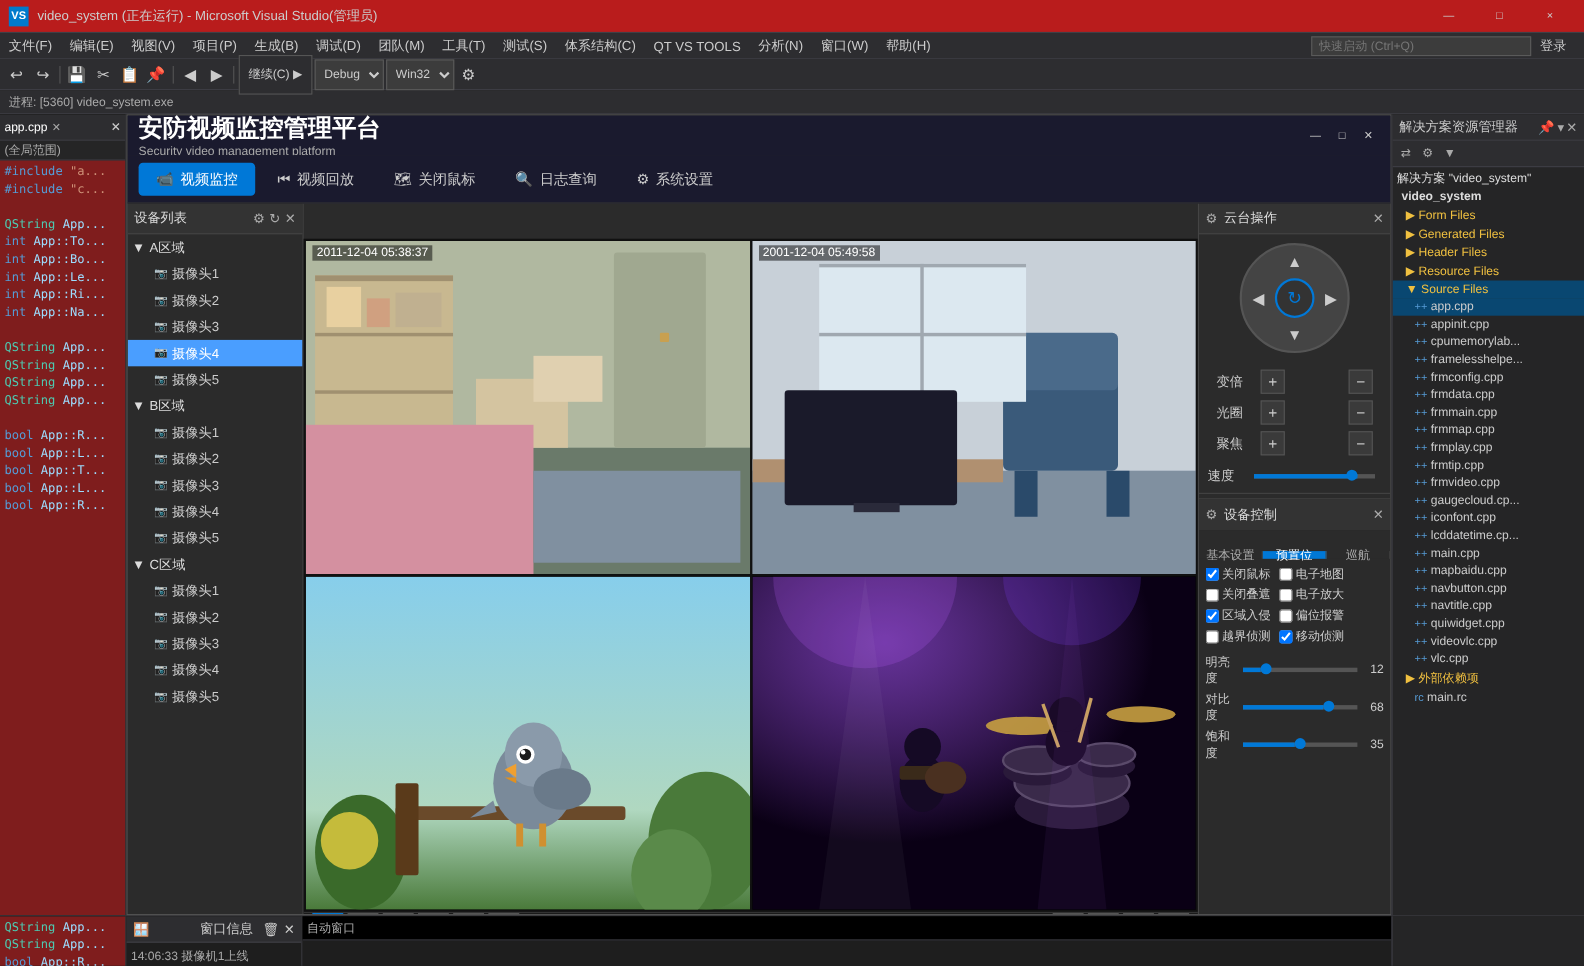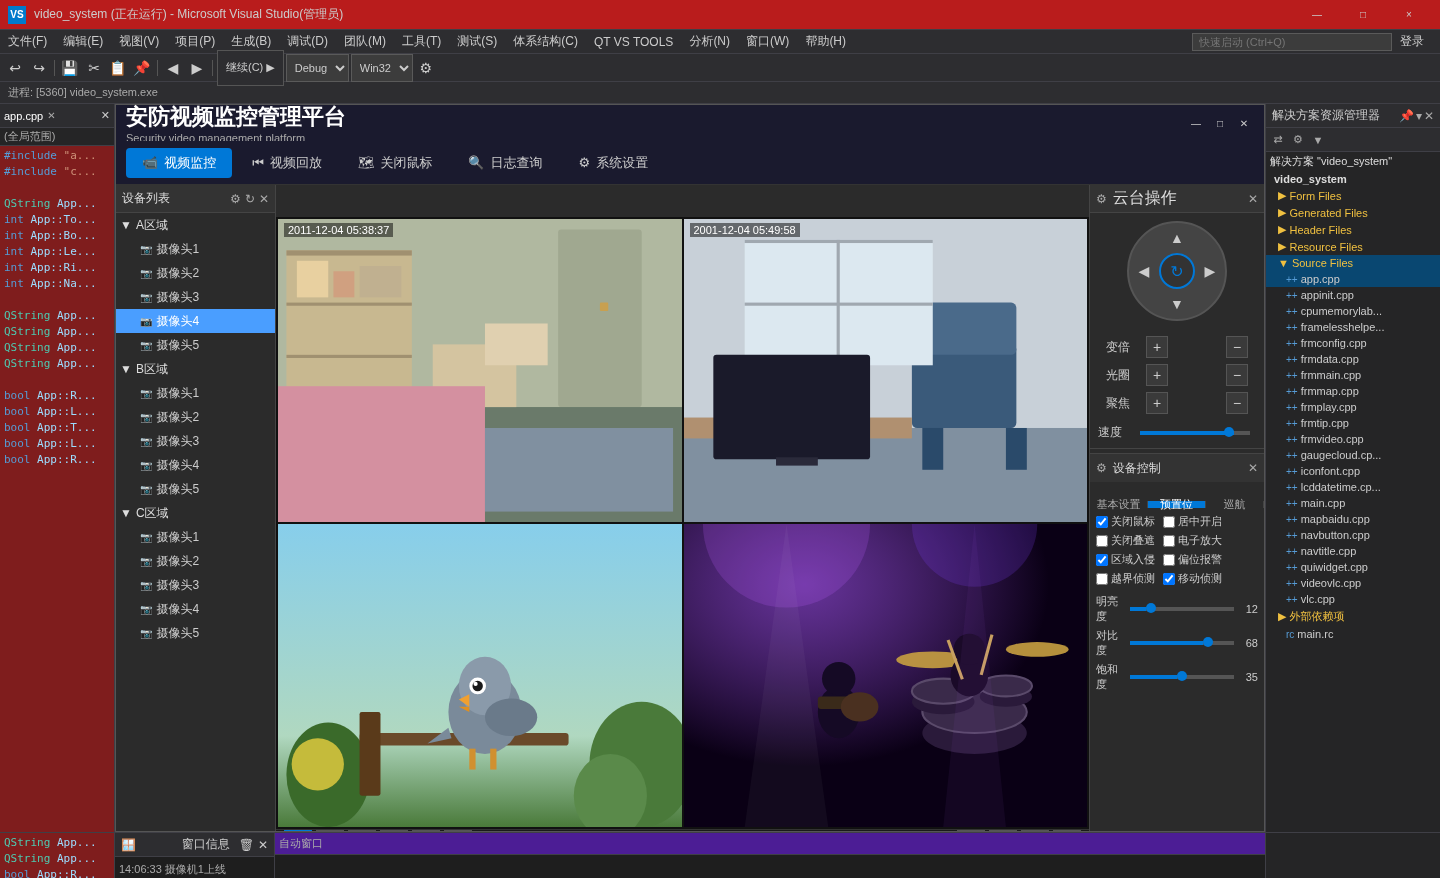--- a/index.html
+++ b/index.html
@@ -80,21 +80,21 @@
     
     .video-bottom { height: 36px; background: #1a1a1a; display: flex; align-items: center; padding: 0 8px; gap: 4px; border-top: 1px solid #333; }
     .vb-btn { width: 28px; height: 28px; border: 1px solid #555; background: #2a2a2a; display: flex; align-items: center; justify-content: center; cursor: pointer; color: #ccc; font-size: 12px; }
     .vb-btn.active { border-color: #0078d7; background: #1a3a5a; }
     .vb-right { margin-left: auto; display: flex; gap: 4px; align-items: center; }
 
     
     .ptz-panel { width: 175px; background: #2b2b2b; border-left: 1px solid #444; display: flex; flex-direction: column; overflow-y: auto; }
     .ptz-header { height: 28px; background: #333; display: flex; align-items: center; padding: 0 6px; border-bottom: 1px solid #444; }
     .ptz-header .ptz-icon { margin-right: 6px; color: #aaa; }
-    .ptz-header .ptz-title { flex: 1; color: #ddd; font-size: 16px; }
+    .ptz-header .ptz-title { flex: 1; color: #ddd; font-size: 12px; }
     .ptz-header .ptz-close { cursor: pointer; color: #aaa; }
 
     
     .ptz-controller { padding: 8px; display: flex; justify-content: center; }
     .ptz-ring { width: 100px; height: 100px; border-radius: 50%; background: #444; position: relative; display: flex; align-items: center; justify-content: center; border: 2px solid #555; }
     .ptz-ring .ptz-center { width: 36px; height: 36px; border-radius: 50%; background: #333; border: 2px solid #0078d7; display: flex; align-items: center; justify-content: center; cursor: pointer; }
     .ptz-ring .ptz-center .refresh-icon { color: #0078d7; font-size: 16px; }
     .ptz-dir-btn { position: absolute; width: 22px; height: 22px; display: flex; align-items: center; justify-content: center; cursor: pointer; color: #ccc; font-size: 14px; }
     .ptz-dir-up { top: 4px; left: 50%; transform: translateX(-50%); }
     .ptz-dir-down { bottom: 4px; left: 50%; transform: translateX(-50%); }
@@ -610,21 +610,21 @@
             <div class="dc-tab">巡航</div>
           </div>
           <div class="dc-checkboxes">
             <div class="dc-check-row">
               <label class="dc-check">
                 <input type="checkbox" checked="" style="">
                 <span>关闭鼠标</span>
               </label>
               <label class="dc-check">
                 <input type="checkbox" style="">
-                <span>居中开启</span>
+                <span>电子地图</span>
               </label>
             </div>
             <div class="dc-check-row">
               <label class="dc-check">
                 <input type="checkbox" style="">
                 <span>关闭叠遮</span>
               </label>
               <label class="dc-check">
                 <input type="checkbox" style="">
                 <span>电子放大</span>
@@ -835,21 +835,21 @@
         <span>✕</span>
       </div>
     </div>
     <div class="wip-content">
       <div class="wip-line">14:06:33 摄像机1上线</div>
 
     </div>
   </div>
 
   <div style="flex:1; background:#1e1e1e; display:flex; flex-direction:column;">
-    <div style="height:22px; background:#4c1d95; display:flex; align-items:center; padding:0 4px; border-bottom:1px solid #3f3f46; font-size:11px; color:#aaa;">
+    <div style="height:22px; background:#000000; display:flex; align-items:center; padding:0 4px; border-bottom:1px solid #3f3f46; font-size:11px; color:#aaa;">
       <span>自动窗口</span>
     </div>
     <div style="padding:2px 6px; font-size:11px; color:#aaa; flex:1;">
       
     </div>
   </div>
 
   <div style="width:175px; background:#252526; border-left:1px solid #3f3f46;"></div>
 </div>
 

